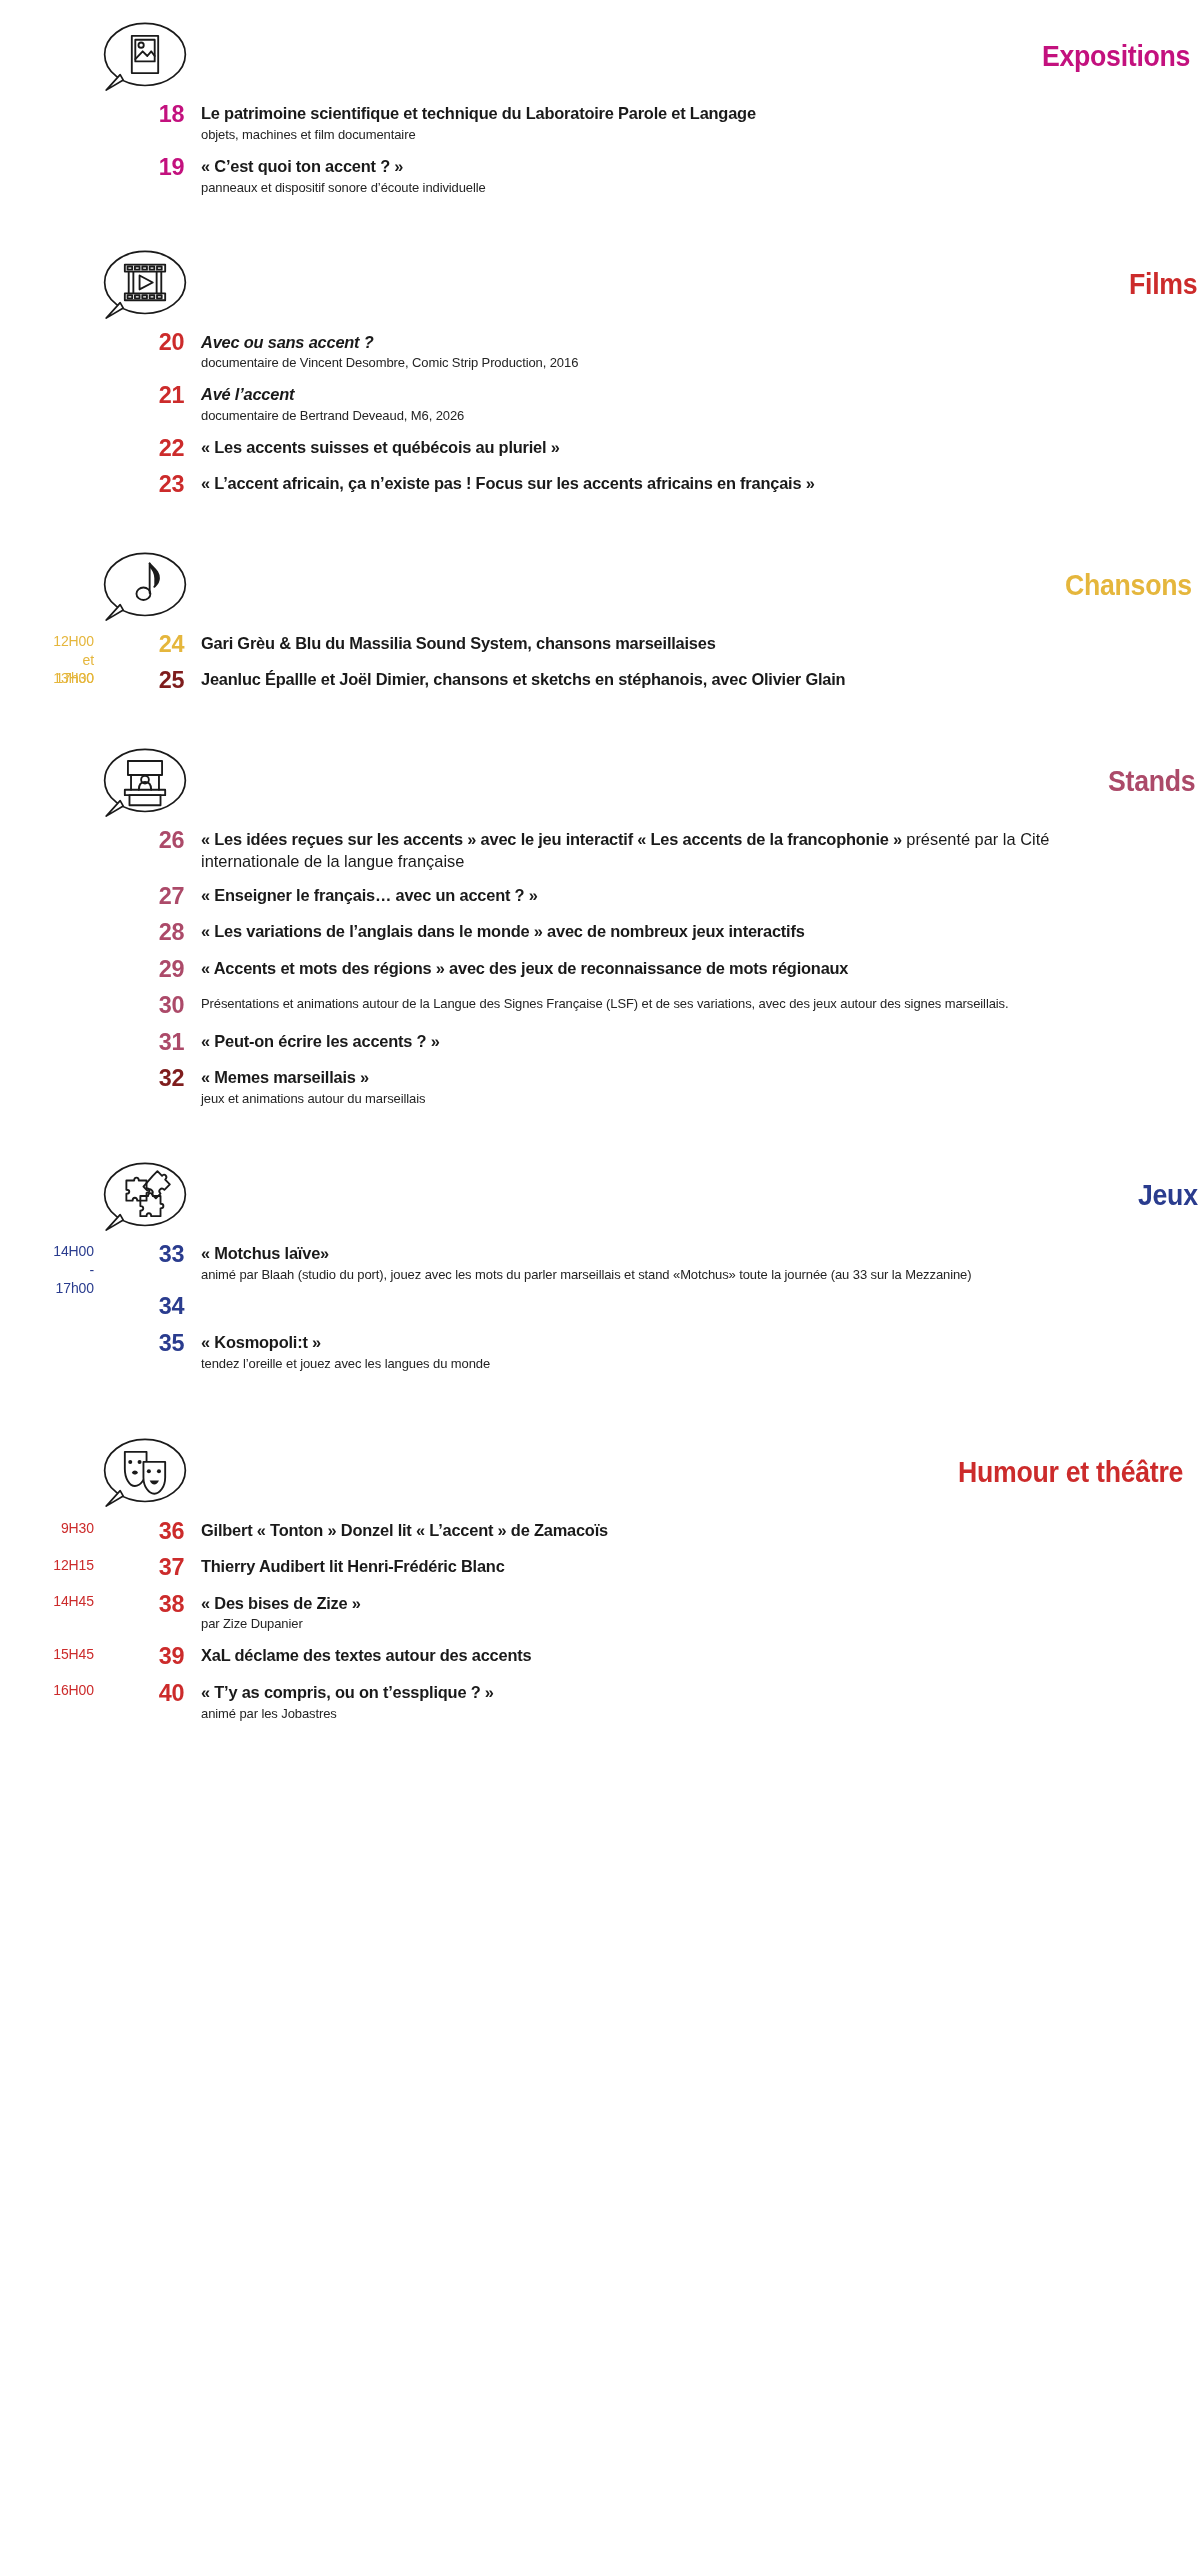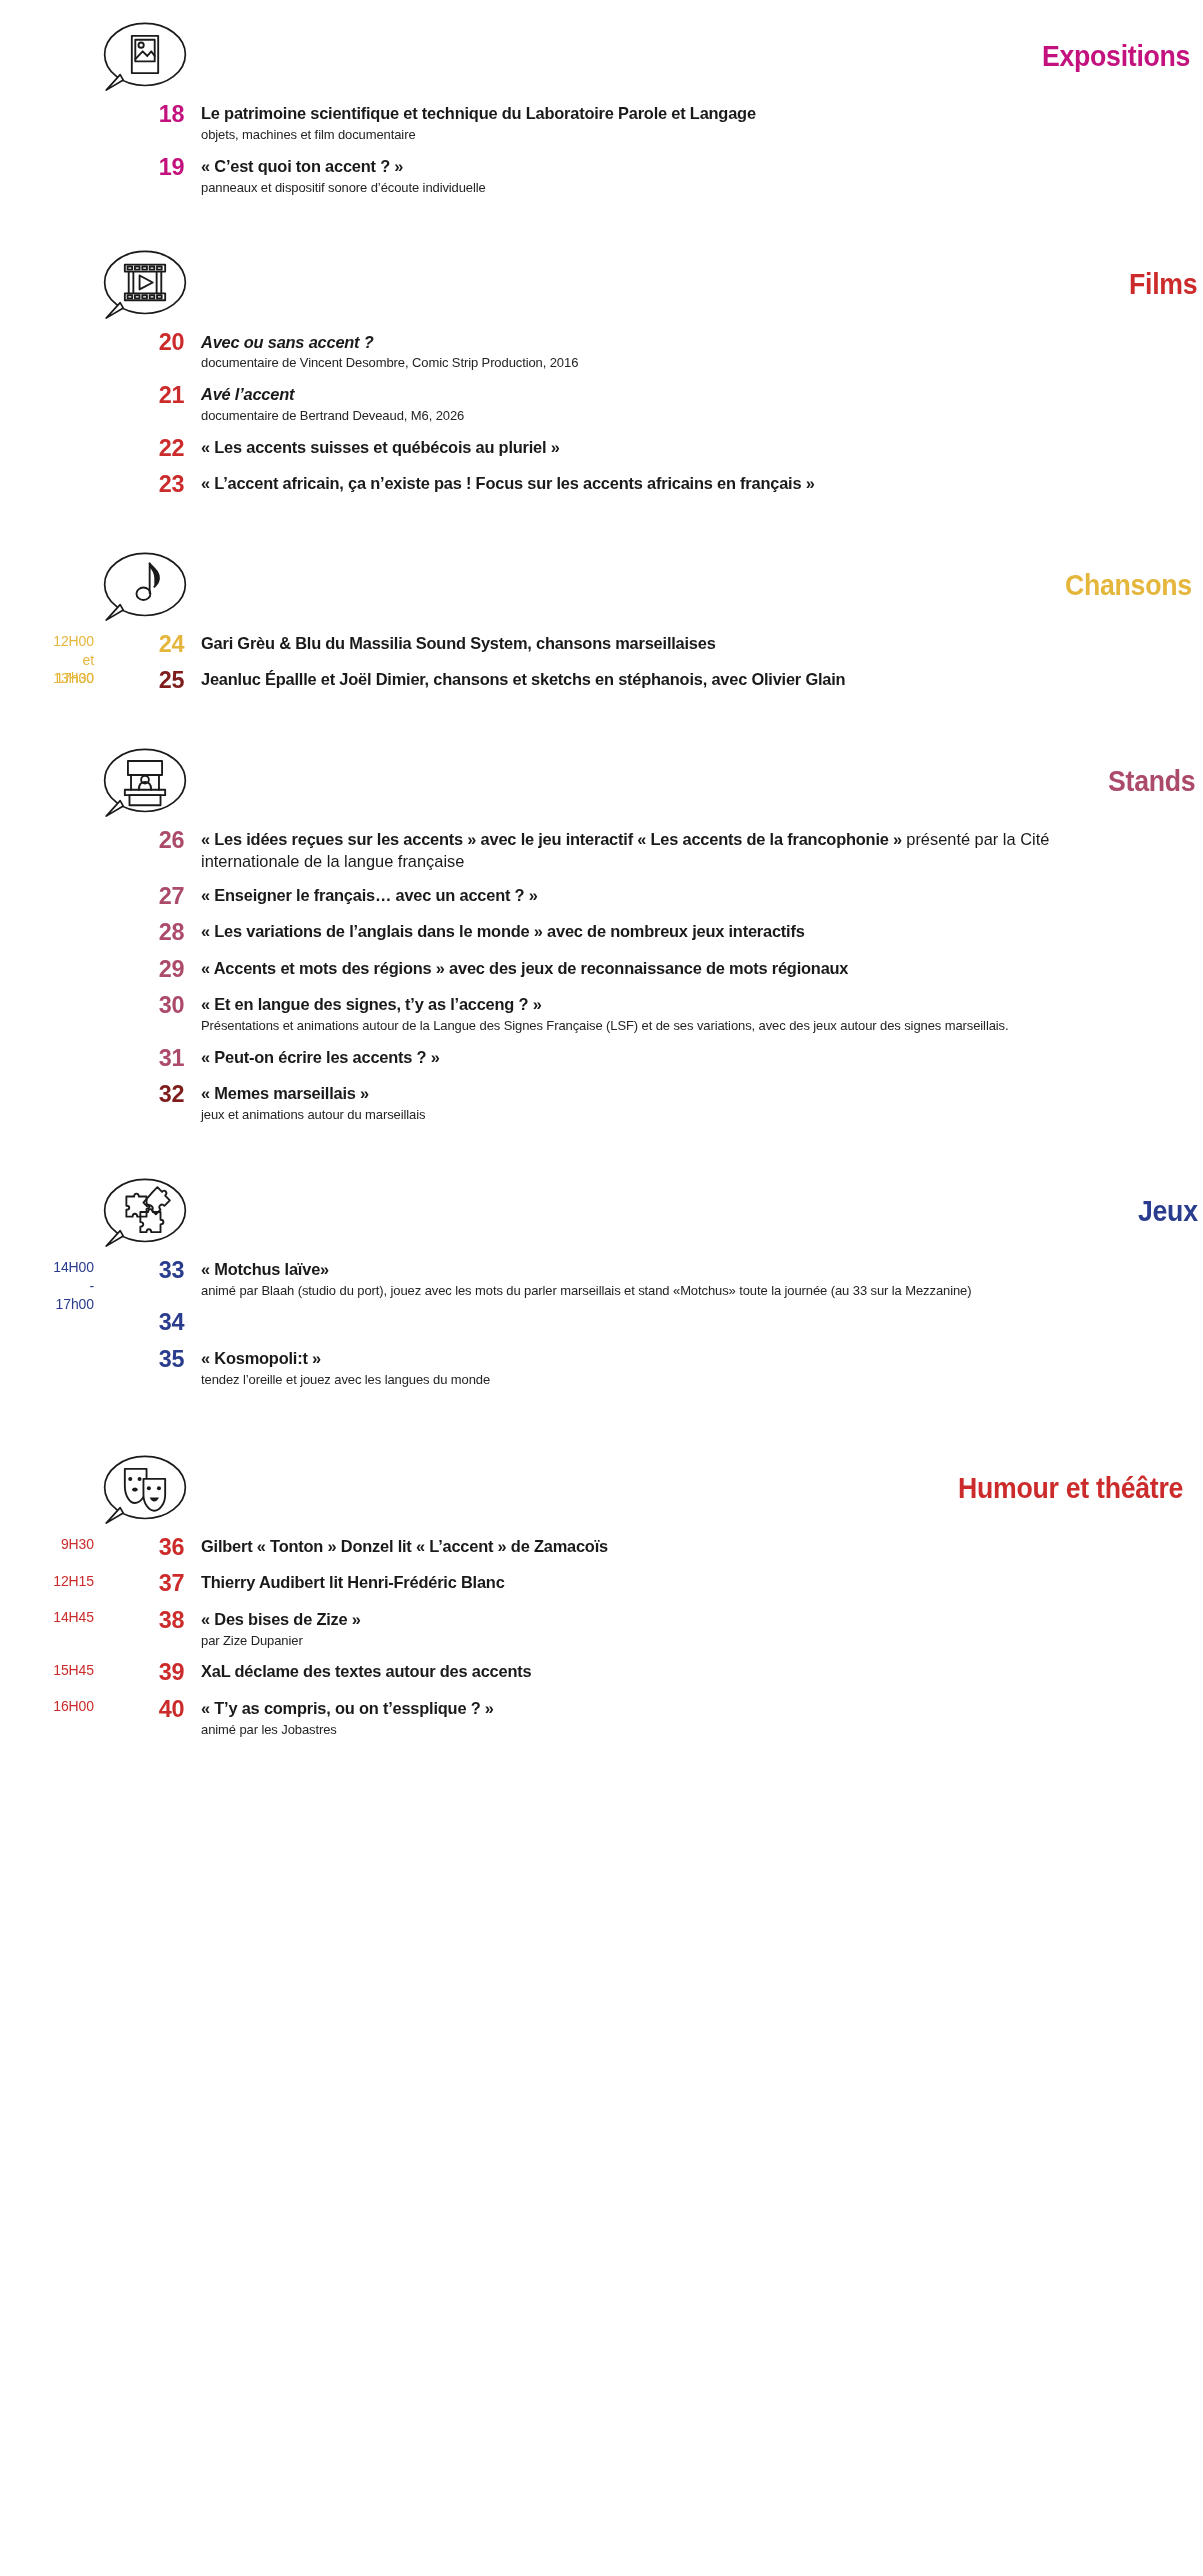--- a/index.html
+++ b/index.html
@@ -291,21 +291,20 @@
           <div class="time" style="color: rgb(172, 74, 105); white-space: pre-line;"></div>
           <div class="num" style="color: rgb(172, 74, 105);">29</div>
           <div class="body">
             <div class="title"><span>« Accents et mots des régions » avec des jeux de reconnaissance de mots régionaux</span></div>
           </div>
         </div>
         <div class="entry">
           <div class="time" style="color: rgb(172, 74, 105); white-space: pre-line;"></div>
           <div class="num" style="color: rgb(172, 74, 105);">30</div>
           <div class="body">
-            <div class="title"><span>« Et en langue des signes, t’y as l’acceng ? »</span></div>
             <div class="sub">Présentations et animations autour de la Langue des Signes Française (LSF) et de ses variations, avec des jeux autour des signes marseillais.</div>
           </div>
         </div>
         <div class="entry">
           <div class="time" style="color: rgb(172, 74, 105); white-space: pre-line;"></div>
           <div class="num" style="color: rgb(172, 74, 105);">31</div>
           <div class="body">
             <div class="title"><span>« Peut-on écrire les accents ? »</span></div>
           </div>
         </div>

